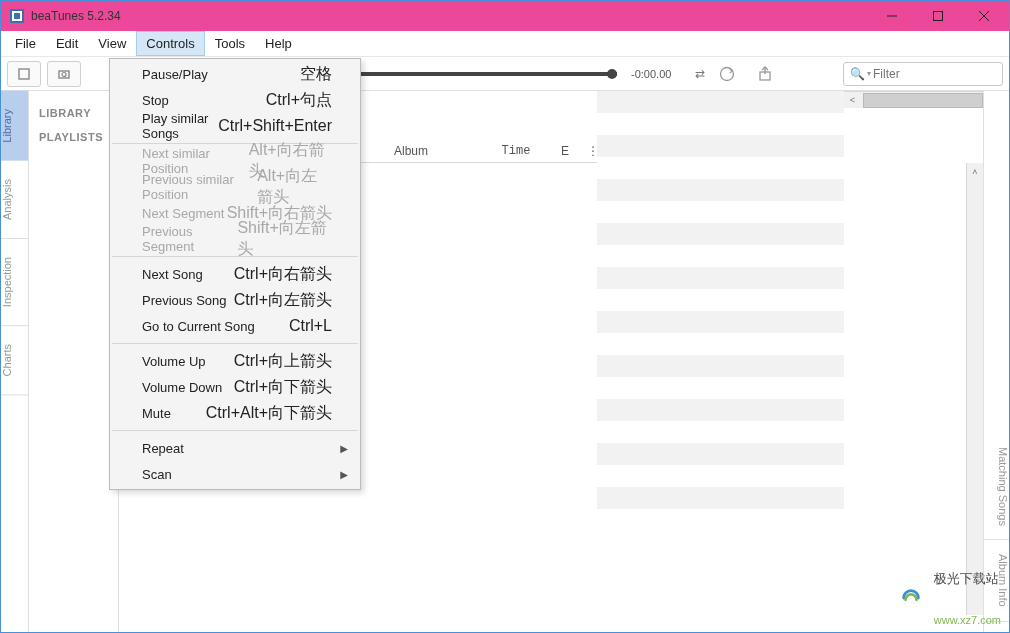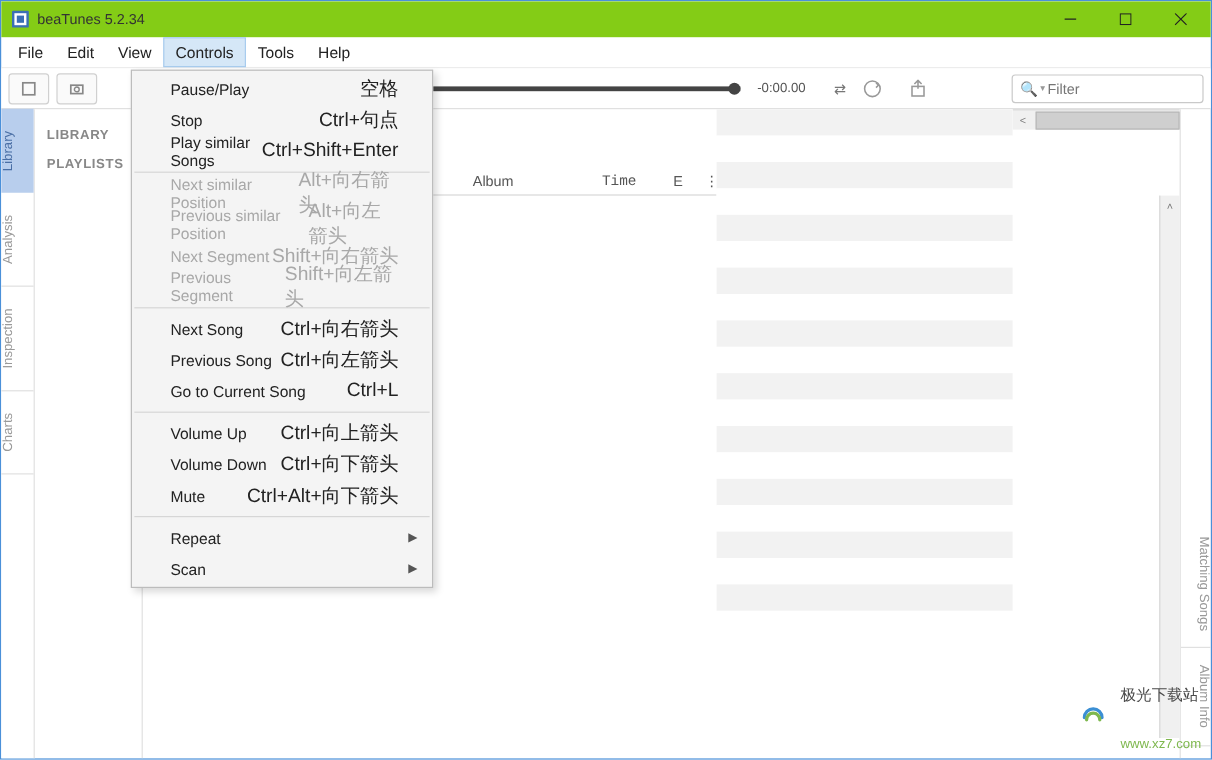--- a/index.html
+++ b/index.html
@@ -1,19 +1,19 @@
 <!DOCTYPE html>
 <html><head>
 <meta charset="utf-8">
 <style>
 * { box-sizing: border-box; margin: 0; padding: 0; font-family: "Microsoft YaHei", "Segoe UI", sans-serif; }
 body { background: #fff; width: 1010px; height: 633px; position: relative; overflow: hidden; border: 1px solid #4a90d9; }
 
 
-.titlebar { height: 30px; display: flex; align-items: center; padding: 0 2px 0 8px; background: #84cc16; }
+.titlebar { height: 30px; display: flex; align-items: center; padding: 0 2px 0 8px; background: #ec4899; }
 .titlebar .app-icon { width: 16px; height: 16px; margin-right: 6px; display: inline-flex; }
 .titlebar .title { font-size: 12px; color: #333; flex: 1; }
 .win-controls { display: flex; }
 .win-btn { width: 46px; height: 30px; display: flex; align-items: center; justify-content: center; cursor: pointer; }
 .win-btn svg { width: 10px; height: 10px; }
 
 
 .menubar { height: 26px; display: flex; align-items: stretch; padding: 0 4px; font-size: 13px; color: #222; border-bottom: 1px solid #e8e8e8; }
 .menu-item { padding: 0 10px; display: flex; align-items: center; cursor: pointer; }
 .menu-item.active { background: #d5e7f7; border: 1px solid #a8ccee; padding: 0 9px; }

